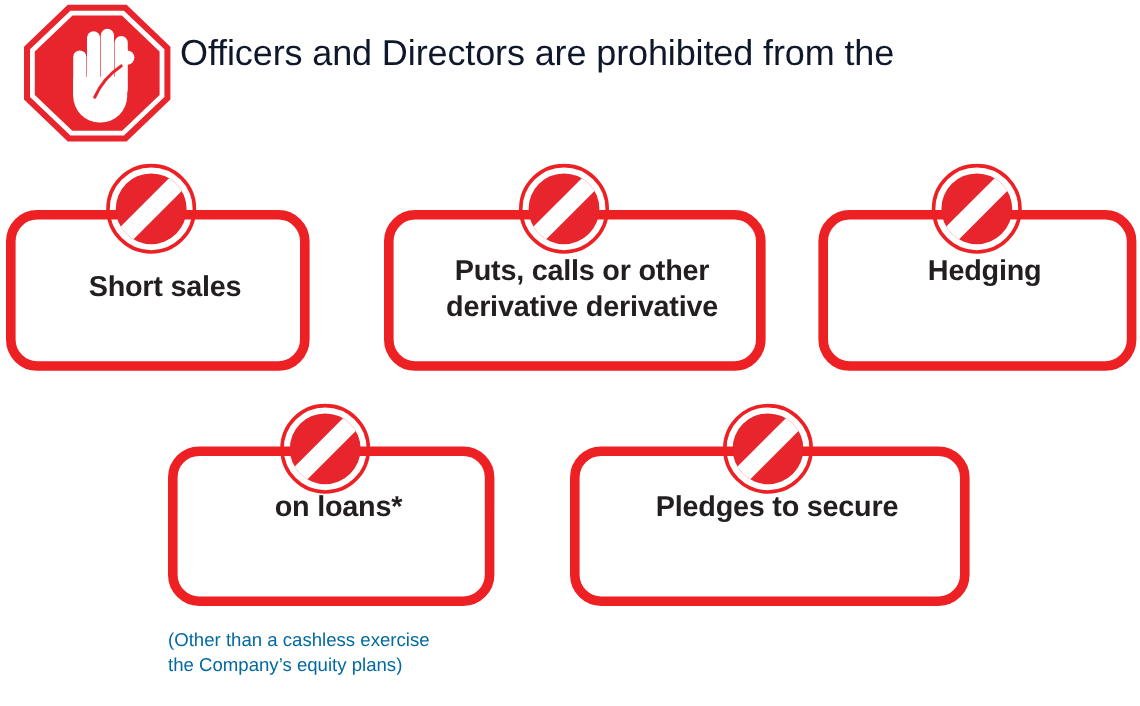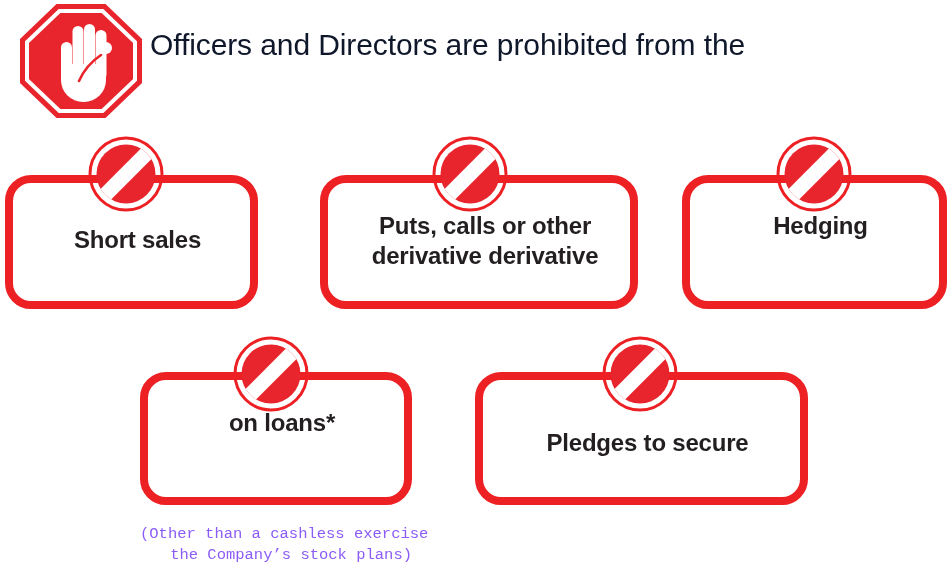--- a/index.html
+++ b/index.html
@@ -81,46 +81,46 @@
   #card-1 .card-label { top: 28px; }
 
   #card-2 { left: 682px; top: 175px; width: 265px; height: 134px; }
   #card-2 .card-label { top: 28px; }
 
   
   #card-3 { left: 140px; top: 372px; width: 272px; height: 133px; }
   #card-3 .card-label { top: 28px; }
 
   #card-4 { left: 475px; top: 372px; width: 333px; height: 133px; }
-  #card-4 .card-label { top: 28px; margin-top: 20px; }
+  #card-4 .card-label { top: 28px; }
 
   
   .badge {
     position: absolute;
     width: 76px;
     height: 76px;
     z-index: 5;
   }
   #badge-0 { left: 88px;  top: 136px; }
   #badge-1 { left: 432px; top: 136px; }
   #badge-2 { left: 776px; top: 136px; }
   #badge-3 { left: 233px; top: 336px; }
   #badge-4 { left: 602px; top: 336px; }
 
   
   .footnote {
     position: absolute;
     left: 140px;
     top: 524px;
     width: 272px;
-    text-align: right;
-    font-family: Liberation Mono, monospace;
+    text-align: left;
+    font-family: Liberation Sans, sans-serif;
     font-size: 15.5px;
     line-height: 1.33;
-    color: #8b5cf6;
+    color: #0369a1;
   }
   .footnote .ln {
     display: block;
     white-space: nowrap;
   }
 </style>
 </head>
 <body>
 
 <div id="infographic">
@@ -250,16 +250,16 @@
       <circle cx="38" cy="38" r="36" fill="none" stroke="#ED2024" stroke-width="3"></circle>
       <circle cx="38" cy="38" r="29.5" fill="#E8252C"></circle>
       <g clip-path="url(#clip-disc-4)">
         <rect x="-16" y="30.5" width="108" height="15" fill="#FFFFFF" transform="rotate(-45 38 38)"></rect>
       </g>
     </svg>
   </div>
 
   <div class="footnote">
     <span class="ln">(Other than a cashless exercise</span>
-    <span class="ln">the Company’s stock plans)</span>
+    <span class="ln">the Company’s equity plans)</span>
   </div>
 
 </div>
 
 </body></html>

